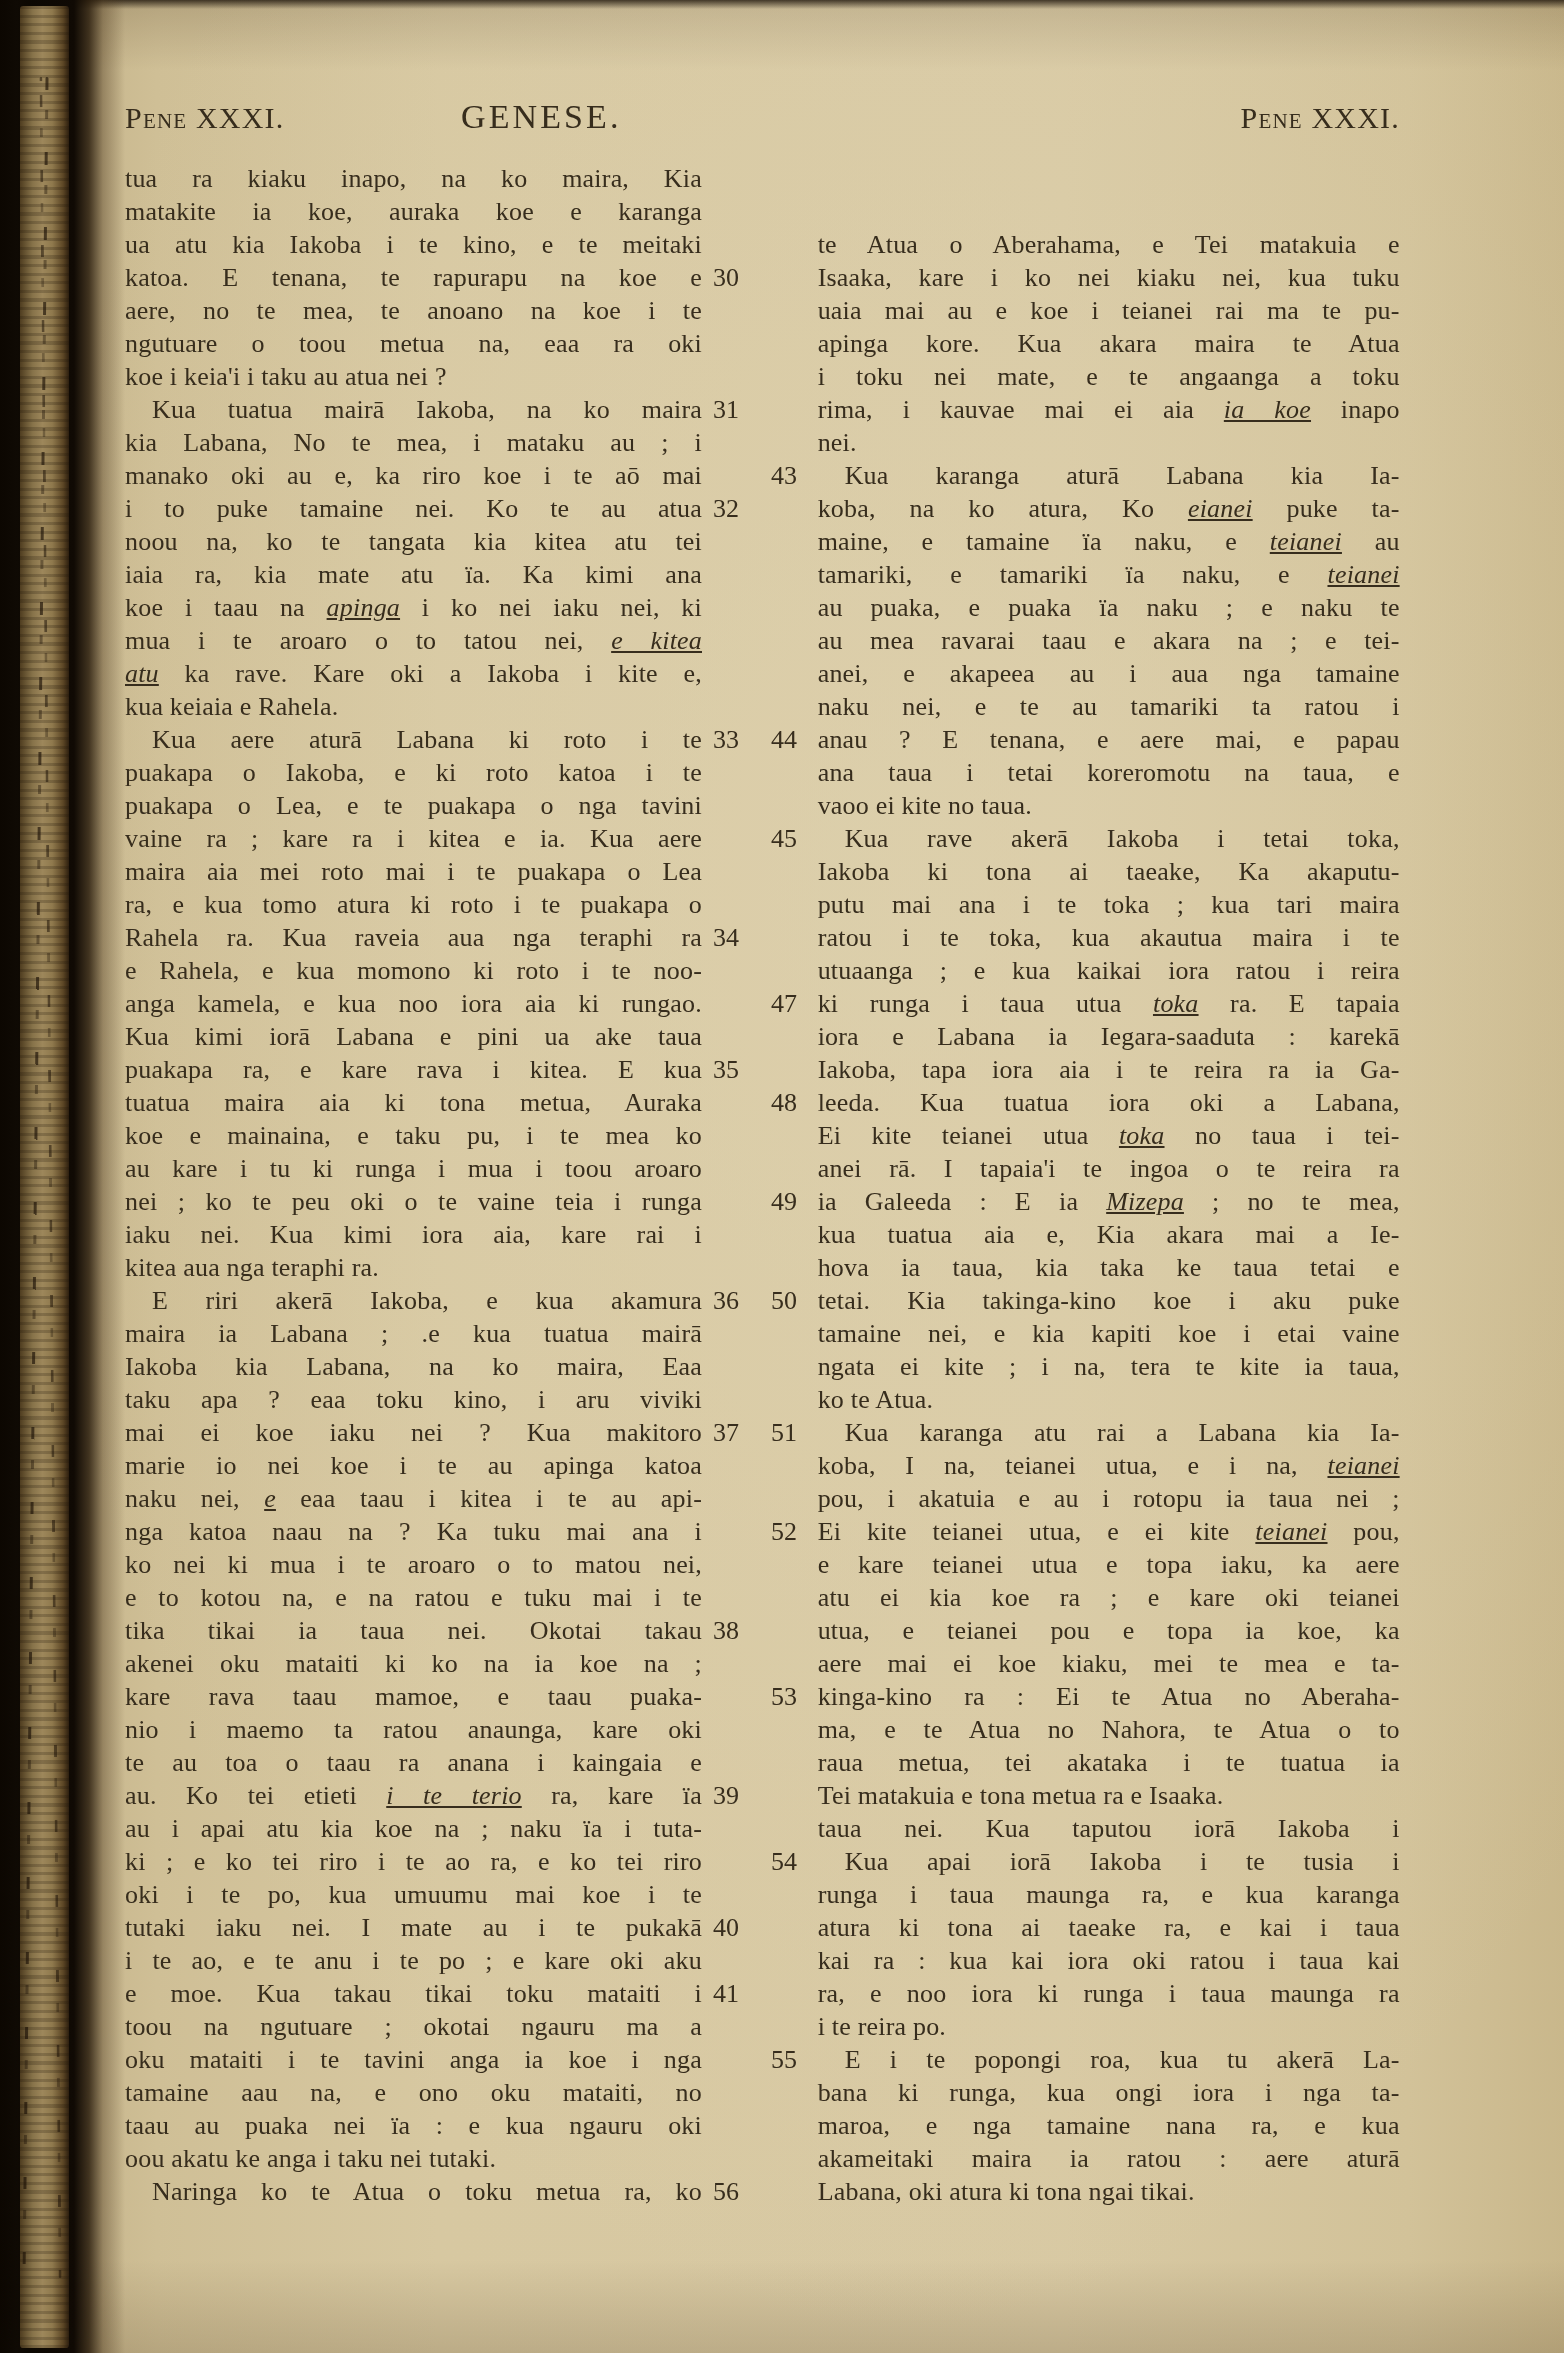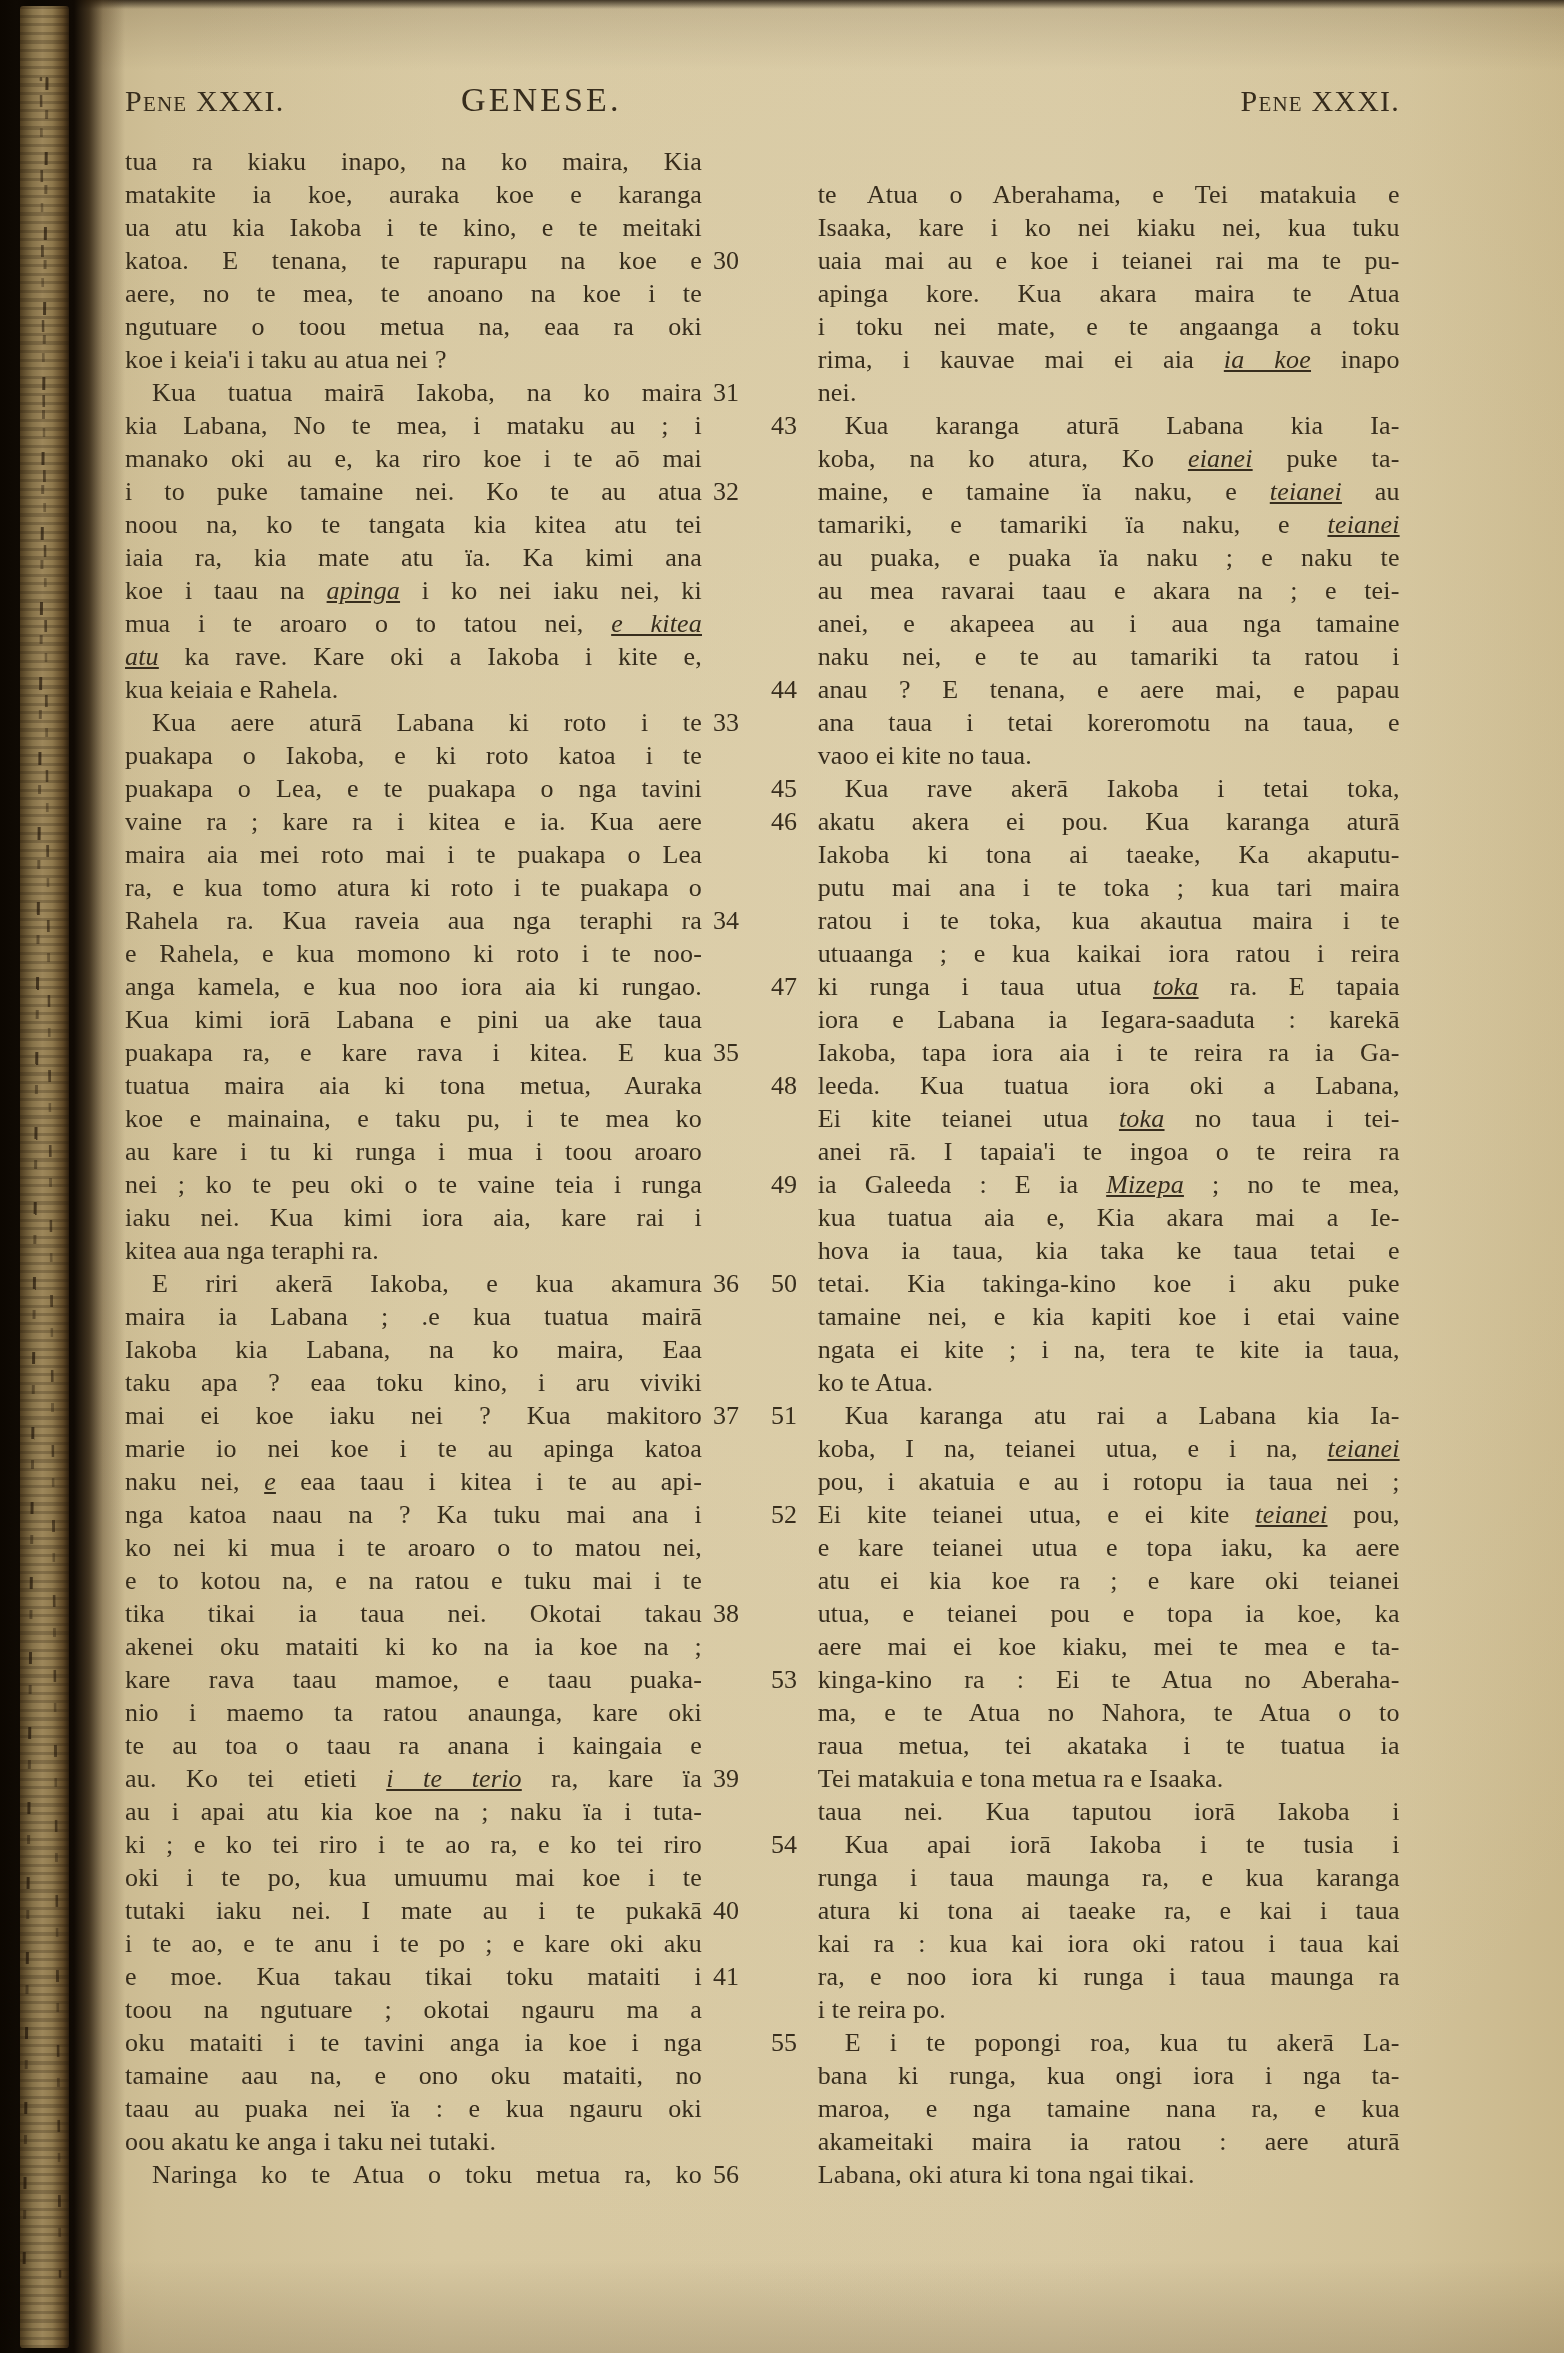--- a/index.html
+++ b/index.html
@@ -26,21 +26,21 @@
   .edges{position:absolute;left:20.3px;top:6.3px;bottom:6.3px;width:49px;border-radius:3.1px;
     background:
       repeating-linear-gradient(180deg, rgba(30,20,8,.22) 0 3.1px, rgba(0,0,0,0) 3.1px 8.6px),
       linear-gradient(90deg,#4f3d20 0%,#87734a 26%,#9d875b 46%,#8f794d 66%,#5c4625 88%,#2d1f0f 100%);}
   .edges::before,.edges::after{content:"";position:absolute;top:3%;bottom:3%;width:3.1px;border-radius:1.6px;
     background:repeating-linear-gradient(180deg, rgba(28,17,6,.65) 0 12.5px, rgba(0,0,0,0) 12.5px 33px,
       rgba(28,17,6,.40) 33px 42px, rgba(0,0,0,0) 42px 75px);}
   .edges::before{left:13.3px;transform:rotate(.6deg);}
   .edges::after{left:29px;transform:rotate(-.5deg);opacity:.8;background-position:0 18px;}
   
-  .content{position:absolute;left:125px;top:81px;width:1275px;color:#372d1d;}
+  .content{position:absolute;left:125px;top:98px;width:1275px;color:#372d1d;}
   .header{display:flex;align-items:baseline;height:44px;}
   .h-side{width:336px;font-variant:small-caps;font-size:30px;letter-spacing:1.2px;}
   .h-right{text-align:right;}
   .h-center{flex:1;font-size:34px;letter-spacing:3.1px;}
   .columns{display:flex;margin-top:20.3px;align-items:flex-end;}
   .rule{width:1.6px;background:#51422a;margin-left:4.7px;}
   .col-left{width:631px;}
   .col-right{width:639px;}
   .line-row{display:flex;height:33px;line-height:33px;font-size:26px;}
   .line-row *{box-sizing:border-box;}
@@ -390,24 +390,20 @@
           </div>
           <div class="line-row">
             <div class="verse-num"></div>
             <div class="line-text pe"><span>vaoo ei kite no taua.</span></div>
           </div>
           <div class="line-row">
             <div class="verse-num">45</div>
             <div class="line-text ind"><span>Kua rave akerā Iakoba i tetai toka,</span></div>
           </div>
           <div class="line-row">
-            <div class="verse-num">46</div>
-            <div class="line-text"><span>akatu akera ei pou. Kua karanga aturā</span></div>
-          </div>
-          <div class="line-row">
             <div class="verse-num"></div>
             <div class="line-text"><span>Iakoba ki tona ai taeake, Ka akaputu-</span></div>
           </div>
           <div class="line-row">
             <div class="verse-num"></div>
             <div class="line-text"><span>putu mai ana i te toka ; kua tari maira</span></div>
           </div>
           <div class="line-row">
             <div class="verse-num"></div>
             <div class="line-text"><span>ratou i te toka, kua akautua maira i te</span></div>

